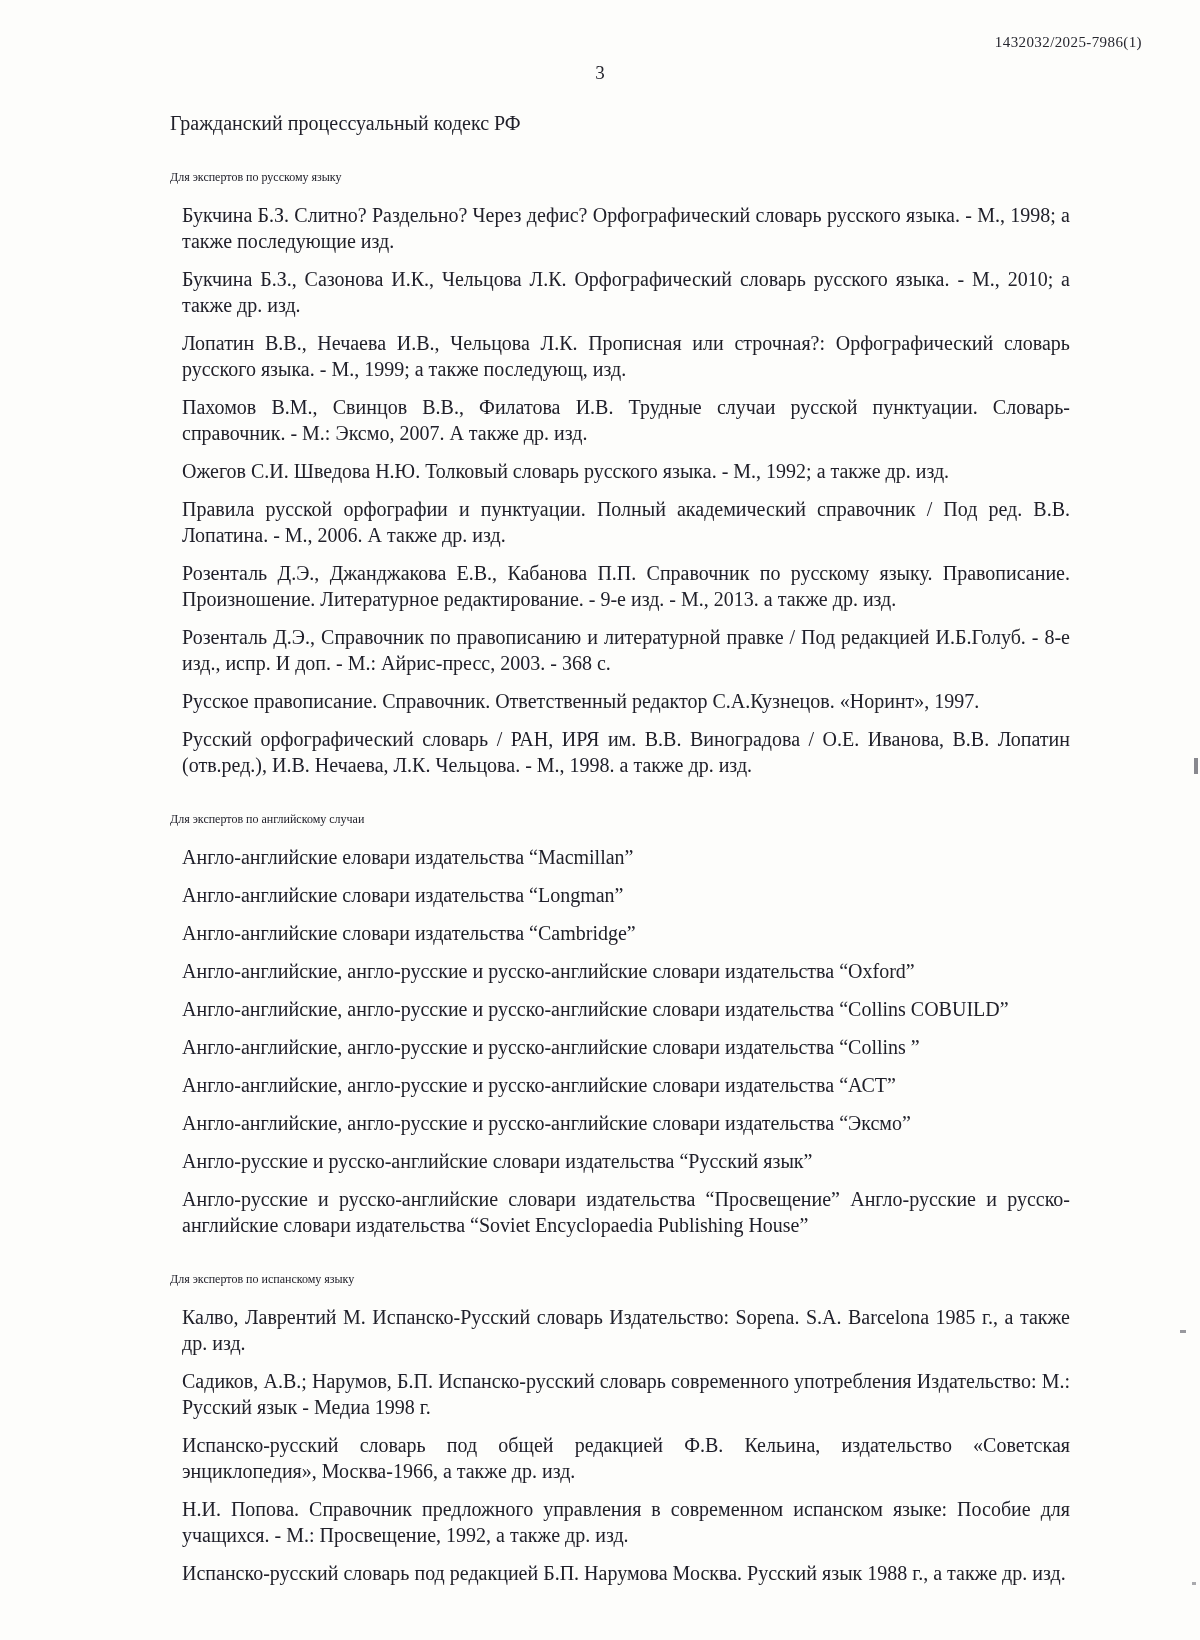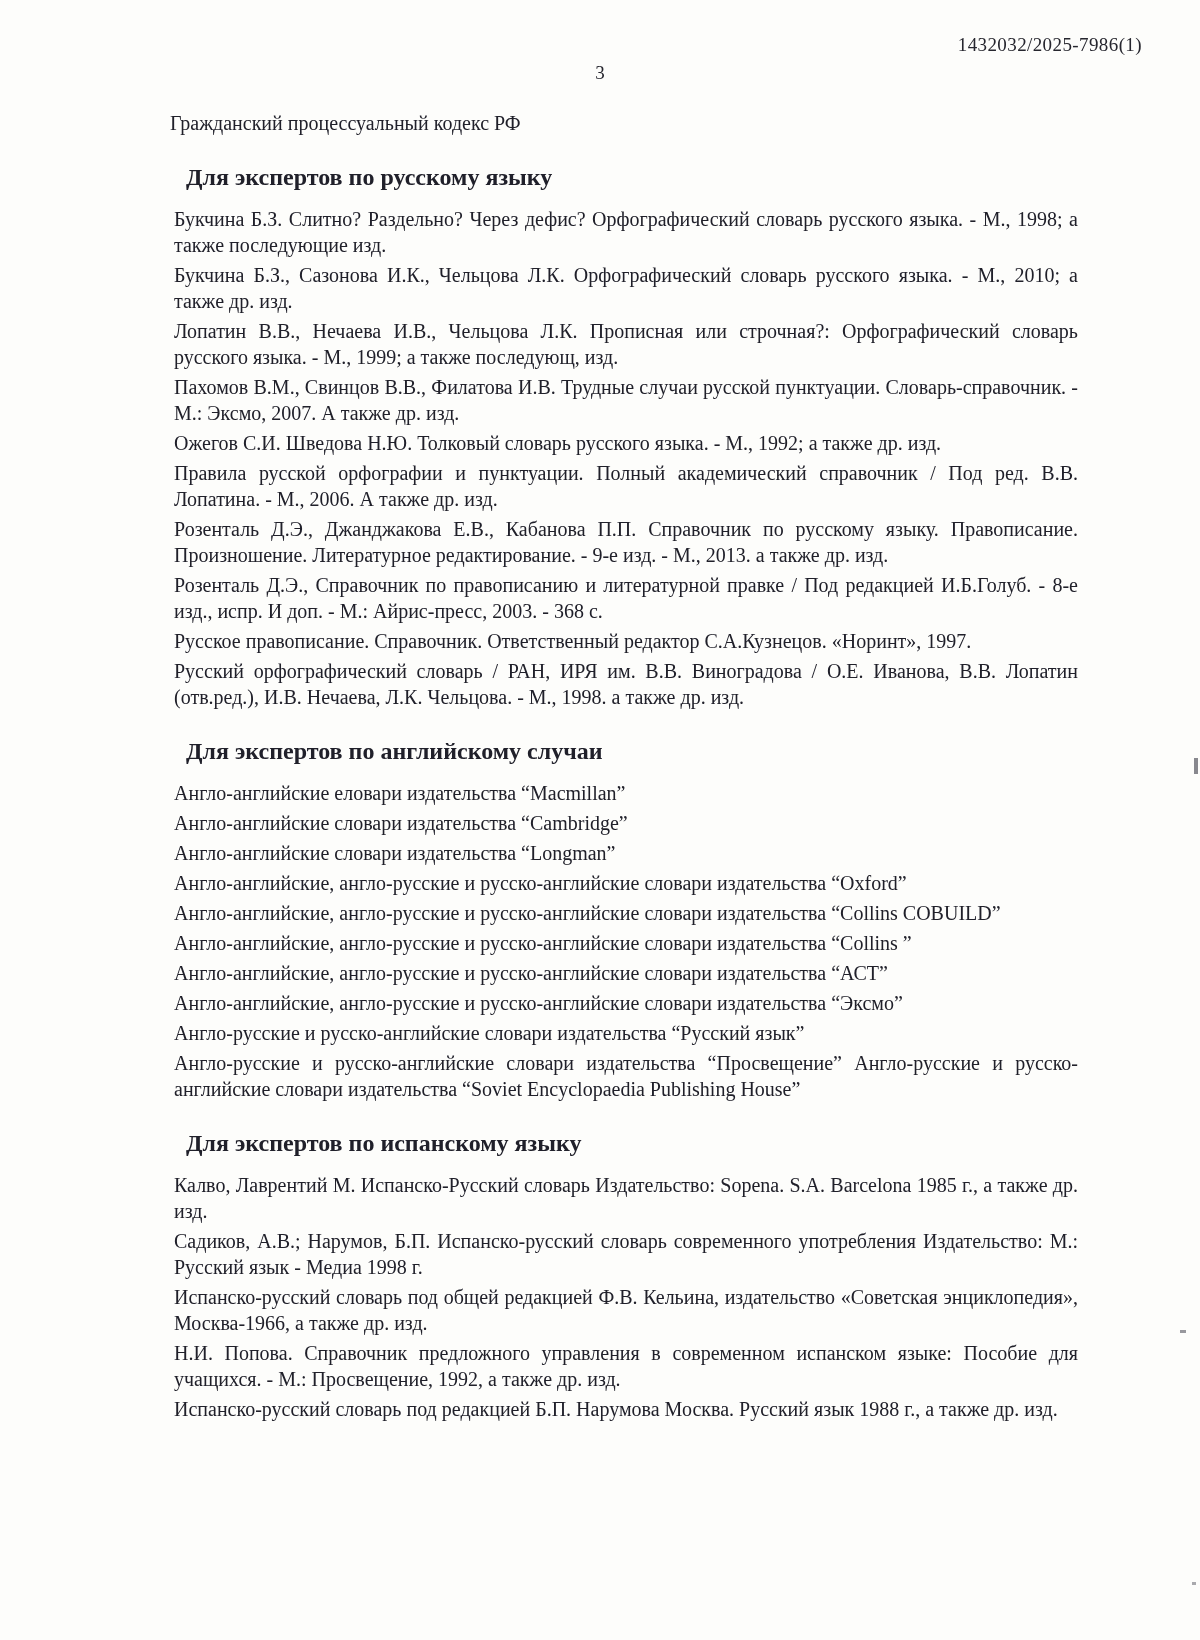--- a/index.html
+++ b/index.html
@@ -14,21 +14,21 @@
     margin: 0 auto;
     background: #fdfdfb;
     overflow: hidden;
     font-family: "Liberation Serif", "DejaVu Serif", serif;
     color: #20202a;
   }
   .doc-number {
     position: absolute;
     top: 34px;
     right: 58px;
-    font-size: 19px;
+    font-size: 15px;
     letter-spacing: 0.4px;
     color: #26262e;
   }
   .page-number {
     position: absolute;
     top: 62px;
     left: 0;
     width: 100%;
     text-align: center;
     font-size: 19px;
@@ -44,27 +44,27 @@
     text-align: justify;
     text-justify: inter-word;
   }
   .intro {
     margin: 0;
   }
   .doc-section {
     margin-top: 28px;
   }
   .heading {
-    font-size: 24px;
+    font-size: 12px;
     line-height: 26px;
-    font-weight: bold;
-    margin: 16px;
+    font-weight: normal;
+    margin: 0;
   }
   .entries p.para {
-    margin: 4px;
+    margin: 12px;
   }
   .artifact {
     position: absolute;
     background: #55555f;
   }
   .artifact-1 { top: 758px;  right: 2px;  width: 4px; height: 16px; opacity: .7; }
   .artifact-2 { top: 1330px; right: 14px; width: 6px; height: 3px;  opacity: .6; }
   .artifact-3 { top: 1582px; right: 4px;  width: 4px; height: 3px;  opacity: .5; }
 </style>
 </head>
@@ -93,22 +93,22 @@
           <p class="para">Розенталь Д.Э., Справочник по правописанию и литературной правке / Под редакцией И.Б.Голуб. - 8-е изд., испр. И доп. - М.: Айрис-пресс, 2003. - 368 с.</p>
           <p class="para">Русское правописание. Справочник. Ответственный редактор С.А.Кузнецов. «Норинт», 1997.</p>
           <p class="para">Русский орфографический словарь / РАН, ИРЯ им. В.В. Виноградова / О.Е. Иванова, В.В. Лопатин (отв.ред.), И.В. Нечаева, Л.К. Чельцова. - М., 1998. а также др. изд.</p>
         </div>
     </section>
 
     <section class="doc-section">
       <h2 class="heading">Для экспертов по английскому случаи</h2>
       <div class="entries">
           <p class="para">Англо-английские еловари издательства “Macmillan”</p>
+          <p class="para">Англо-английские словари издательства “Longman”</p>
           <p class="para">Англо-английские словари издательства “Cambridge”</p>
-          <p class="para">Англо-английские словари издательства “Longman”</p>
           <p class="para">Англо-английские, англо-русские и русско-английские словари издательства “Oxford”</p>
           <p class="para">Англо-английские, англо-русские и русско-английские словари издательства “Collins COBUILD”</p>
           <p class="para">Англо-английские, англо-русские и русско-английские словари издательства “Collins ”</p>
           <p class="para">Англо-английские, англо-русские и русско-английские словари издательства “АСТ”</p>
           <p class="para">Англо-английские, англо-русские и русско-английские словари издательства “Эксмо”</p>
           <p class="para">Англо-русские и русско-английские словари издательства “Русский язык”</p>
           <p class="para">Англо-русские и русско-английские словари издательства “Просвещение” Англо-русские и русско-английские словари издательства “Soviet Encyclopaedia Publishing House”</p>
         </div>
     </section>
 

